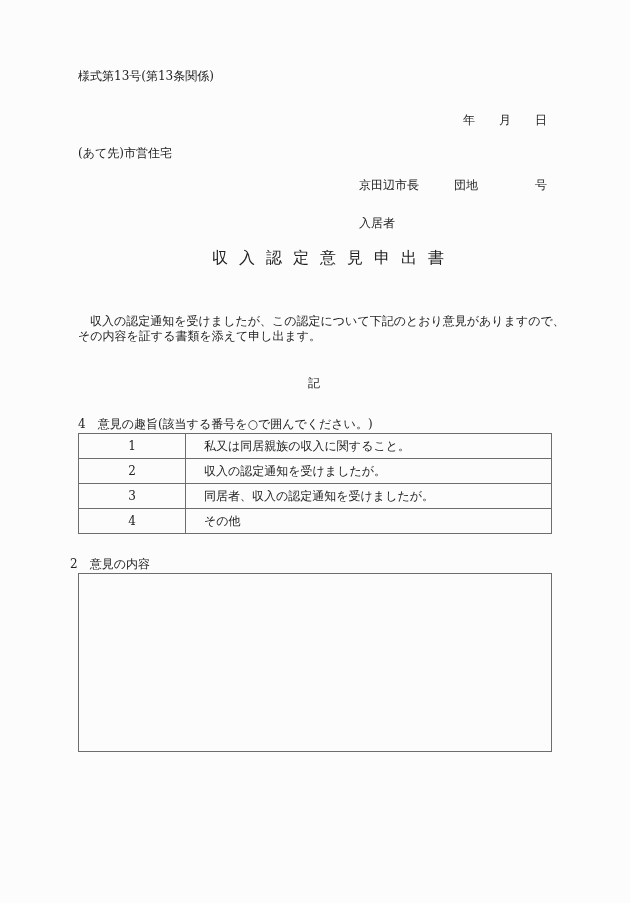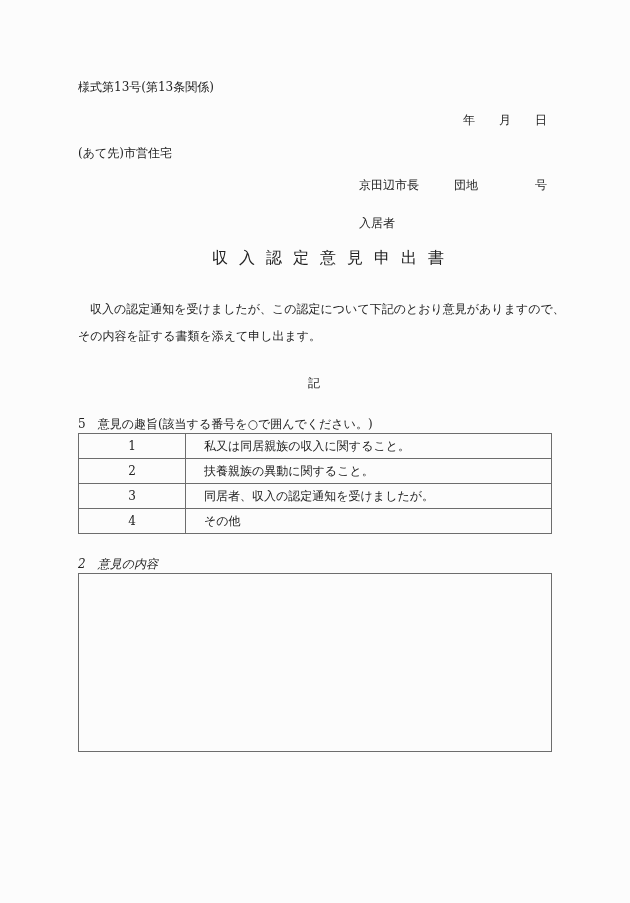--- a/index.html
+++ b/index.html
@@ -28,58 +28,58 @@
     .content-box {
       position: absolute; left: 78px; top: 573px;
       width: 472px; height: 177px;
       border: 1px solid #6d6d6d;
       background: #fcfcfc;
     }
   </style>
 </head>
 <body>
 
-<div class="abs" style="left:78px; top:80px;">様式第13号(第13条関係)</div>
+<div class="abs" style="left:78px; top:69px;">様式第13号(第13条関係)</div>
 
 <div class="abs" style="left:463px; top:113px;">年</div>
 <div class="abs" style="left:499px; top:113px;">月</div>
 <div class="abs" style="left:535px; top:113px;">日</div>
 
 <div class="abs" style="left:78px; top:146px;">(あて先)市営住宅</div>
 
 <div class="abs" style="left:359px; top:178px;">京田辺市長</div>
 <div class="abs" style="left:454px; top:178px;">団地</div>
 <div class="abs" style="left:535px; top:178px;">号</div>
 <div class="abs" style="left:359px; top:216px;">入居者</div>
 
 <div class="abs title" style="left:212px; top:251px;">収入認定意見申出書</div>
 
-<div class="para" style="top:302px; text-indent:12px;">収入の認定通知を受けましたが、この認定について下記のとおり意見がありますので、</div>
+<div class="para" style="top:314px; text-indent:12px;">収入の認定通知を受けましたが、この認定について下記のとおり意見がありますので、</div>
 <div class="para" style="top:329px;">その内容を証する書類を添えて申し出ます。</div>
 
 <div class="abs" style="left:308px; top:376px;">記</div>
 
-<div class="abs" style="left:78px; top:417px;">5　意見の趣旨(該当する番号を○で囲んでください。)</div>
+<div class="abs" style="left:78px; top:417px;">4　意見の趣旨(該当する番号を○で囲んでください。)</div>
 
 <table class="choices">
   <tbody>
       <tr>
     <td class="num">1</td>
     <td class="desc">私又は同居親族の収入に関すること。</td>
   </tr>
   <tr>
     <td class="num">2</td>
-    <td class="desc">扶養親族の異動に関すること。</td>
+    <td class="desc">収入の認定通知を受けましたが。</td>
   </tr>
   <tr>
     <td class="num">3</td>
     <td class="desc">同居者、収入の認定通知を受けましたが。</td>
   </tr>
   <tr>
     <td class="num">4</td>
     <td class="desc">その他</td>
   </tr>
 </tbody>
   </table>
 
-<div class="abs" style="left:78px; top:557px;font-style:italic;">2　意見の内容</div>
+<div class="abs" style="left:70px; top:557px;">2　意見の内容</div>
 
 <div class="content-box"></div>
 
 </body></html>

